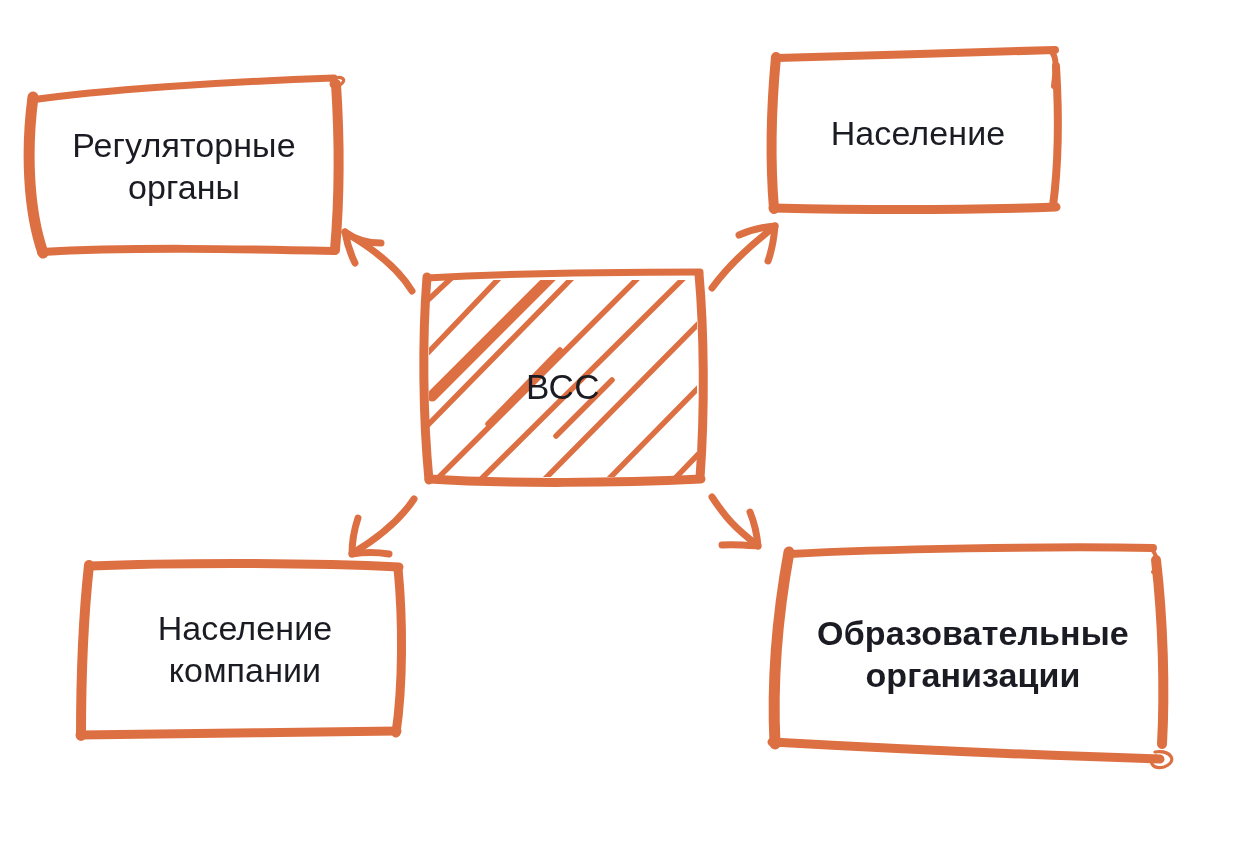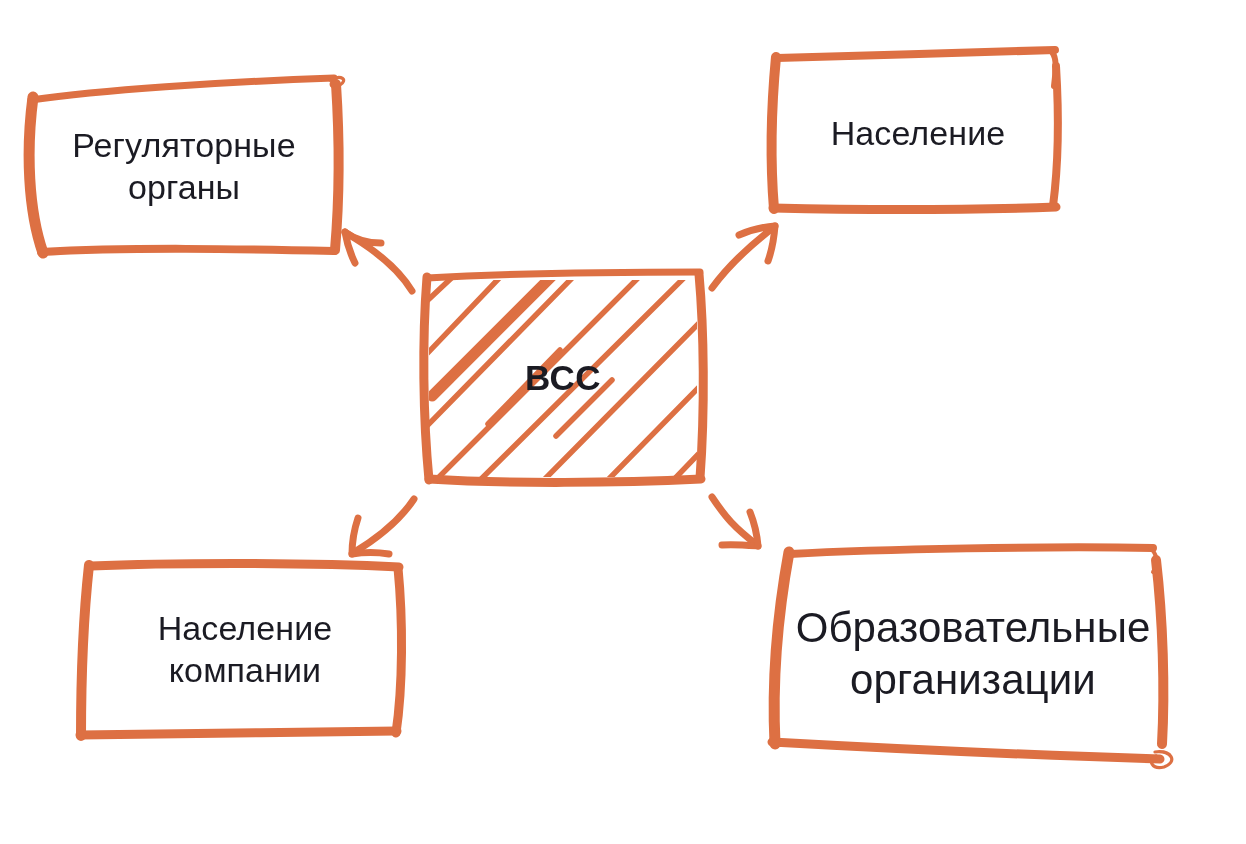--- a/index.html
+++ b/index.html
@@ -38,24 +38,24 @@
     font-family: "Liberation Sans", sans-serif;
     font-weight: 400;
     line-height: 1.24;
     white-space: pre-line;
     letter-spacing: 0.1px;
     pointer-events: none;
   }
   .n-reg   { left: 34px;  top: 86px;  width: 300px; height: 160px; font-size: 34px; }
   .n-pop   { left: 782px; top: 60px;  width: 272px; height: 146px; font-size: 34px; }
   .n-ins   { left: 96px;  top: 570px; width: 298px; height: 158px; font-size: 34px; }
-  .n-edu   { left: 784px; top: 556px; width: 378px; height: 196px; font-size: 42px; }
+  .n-edu   { left: 784px; top: 556px; width: 378px; height: 196px; font-size: 34px; font-weight: bold; }
   .n-core  {
-    left: 425px; top: 275px; width: 276px; height: 205px;
-    font-size: 35px; font-weight: 700; letter-spacing: 0.5px;
+    left: 425px; top: 284px; width: 276px; height: 205px;
+    font-size: 35px; font-weight: 400; letter-spacing: 0.5px;
   }
 </style>
 </head>
 <body>
 
 <div id="canvas">
 
   <svg id="sketch" viewBox="0 0 1246 844" xmlns="http://www.w3.org/2000/svg">
 
     <defs>

